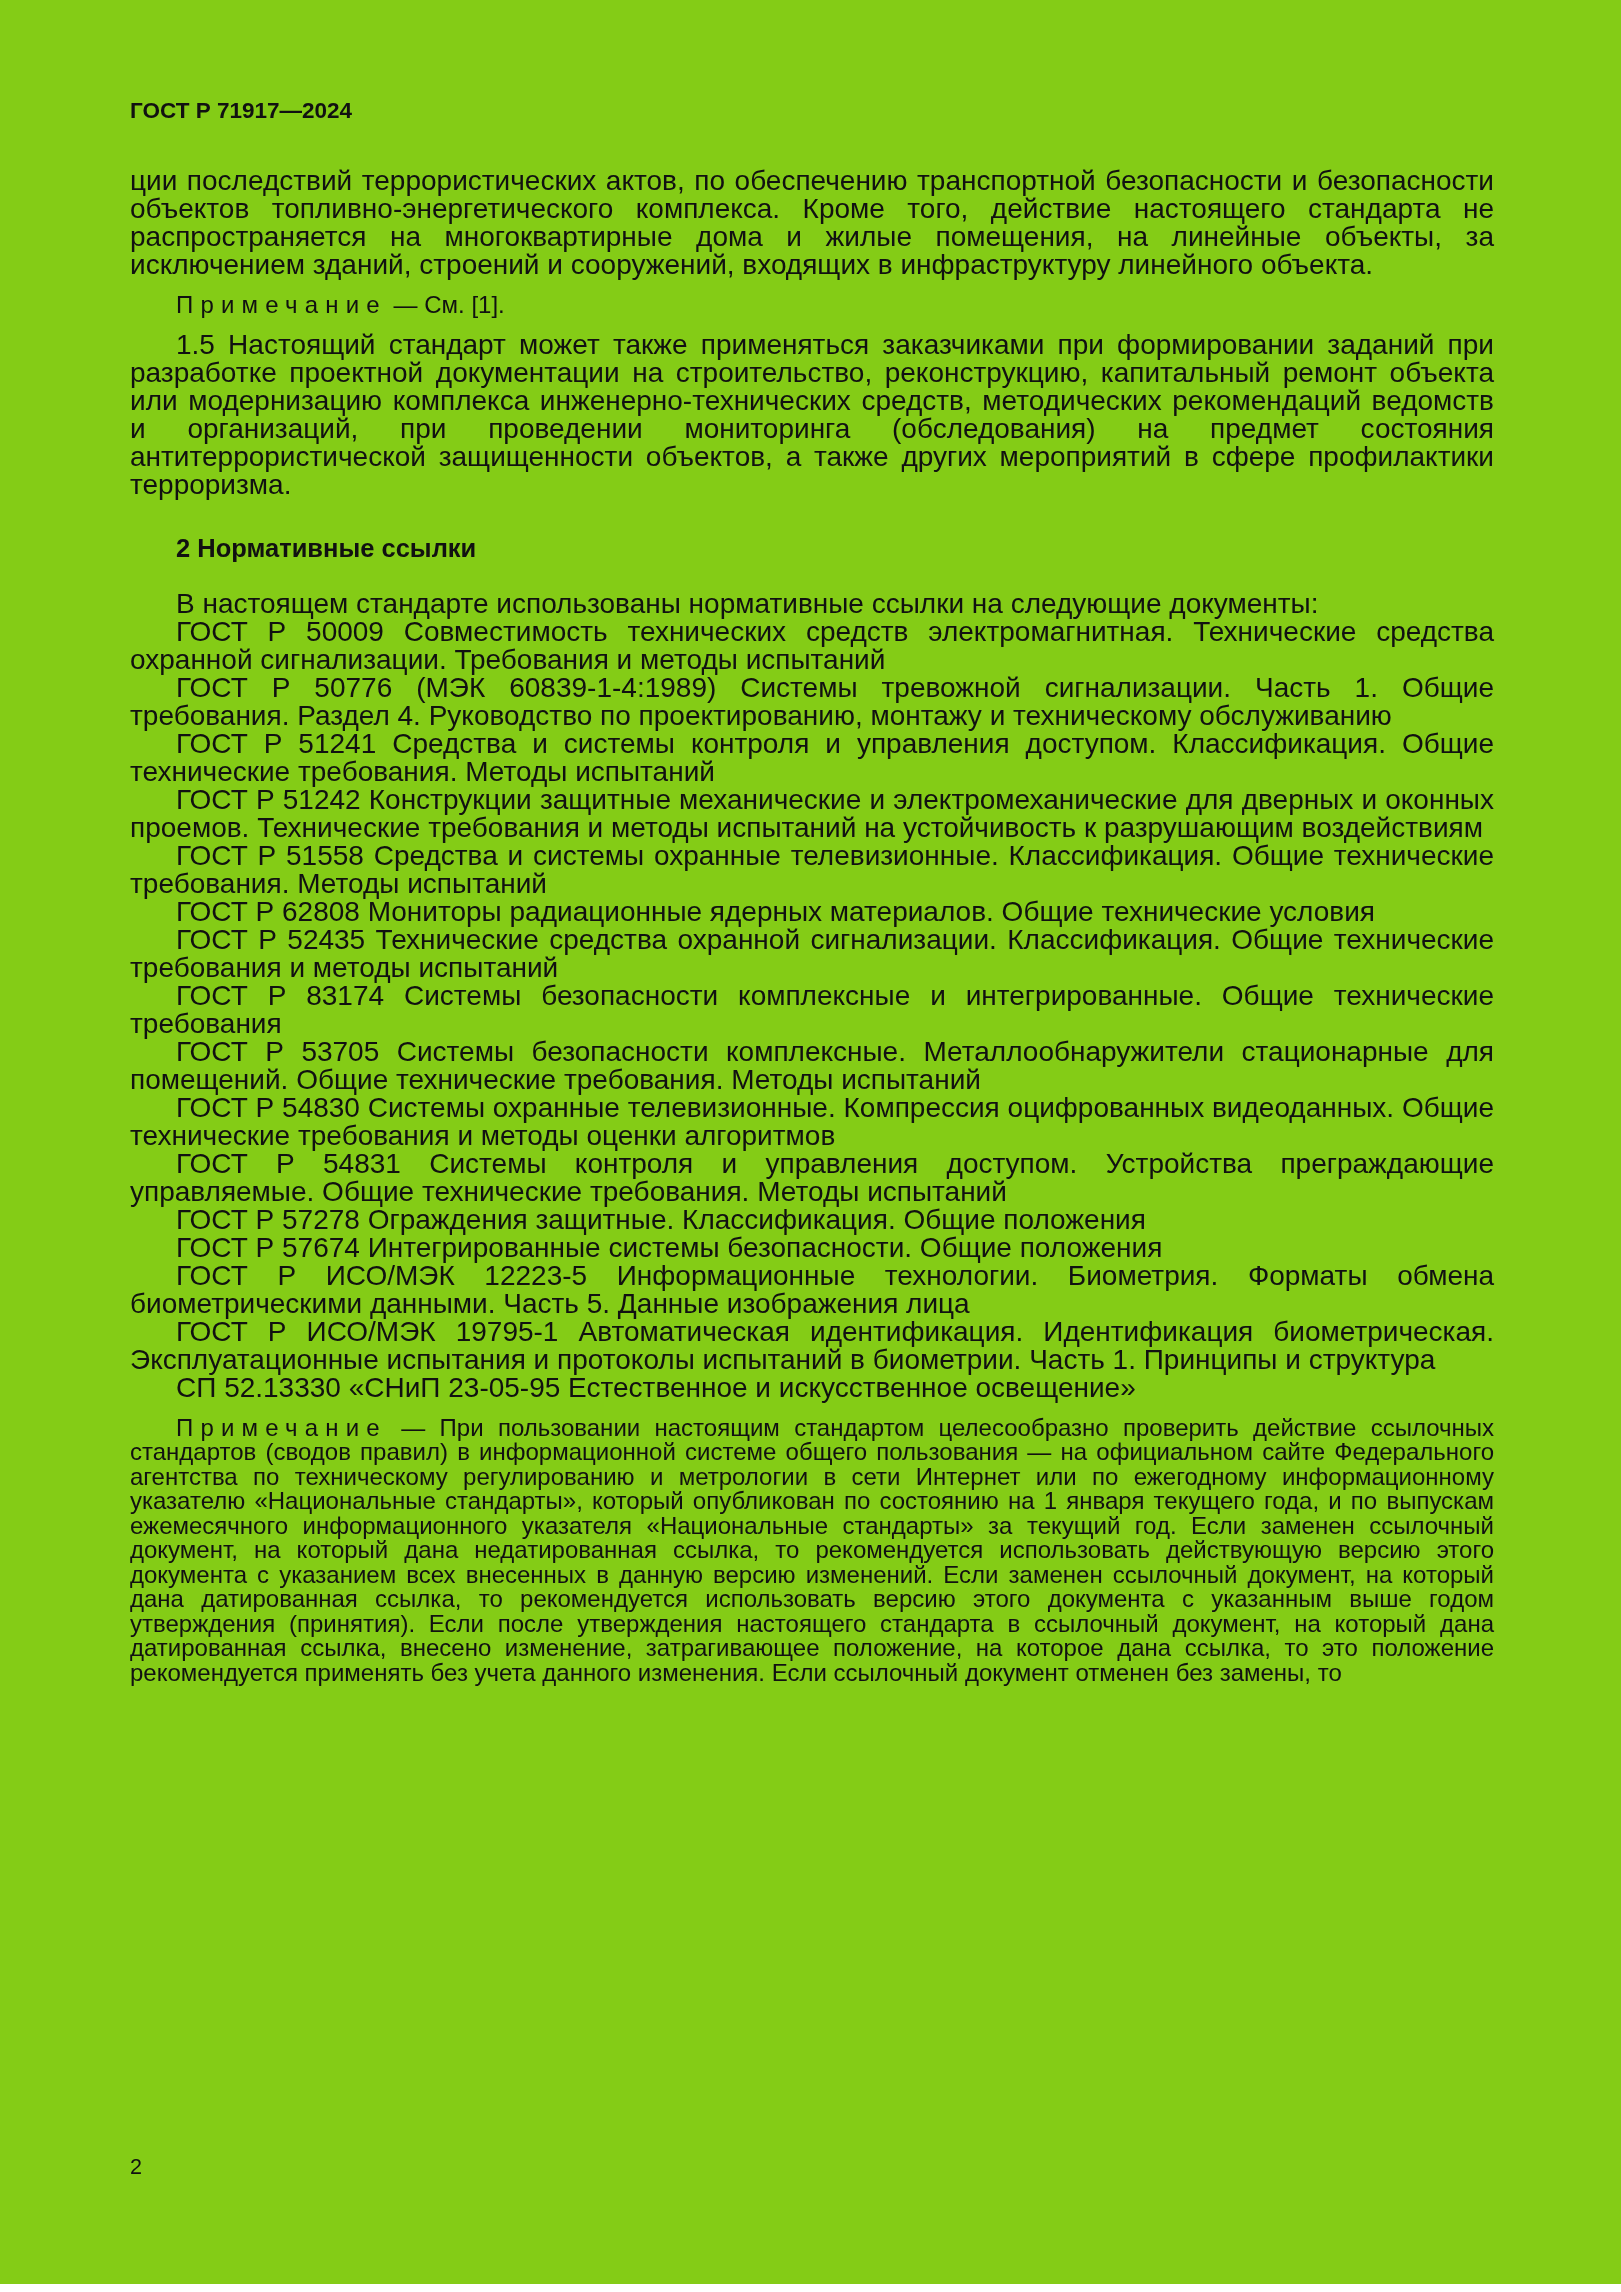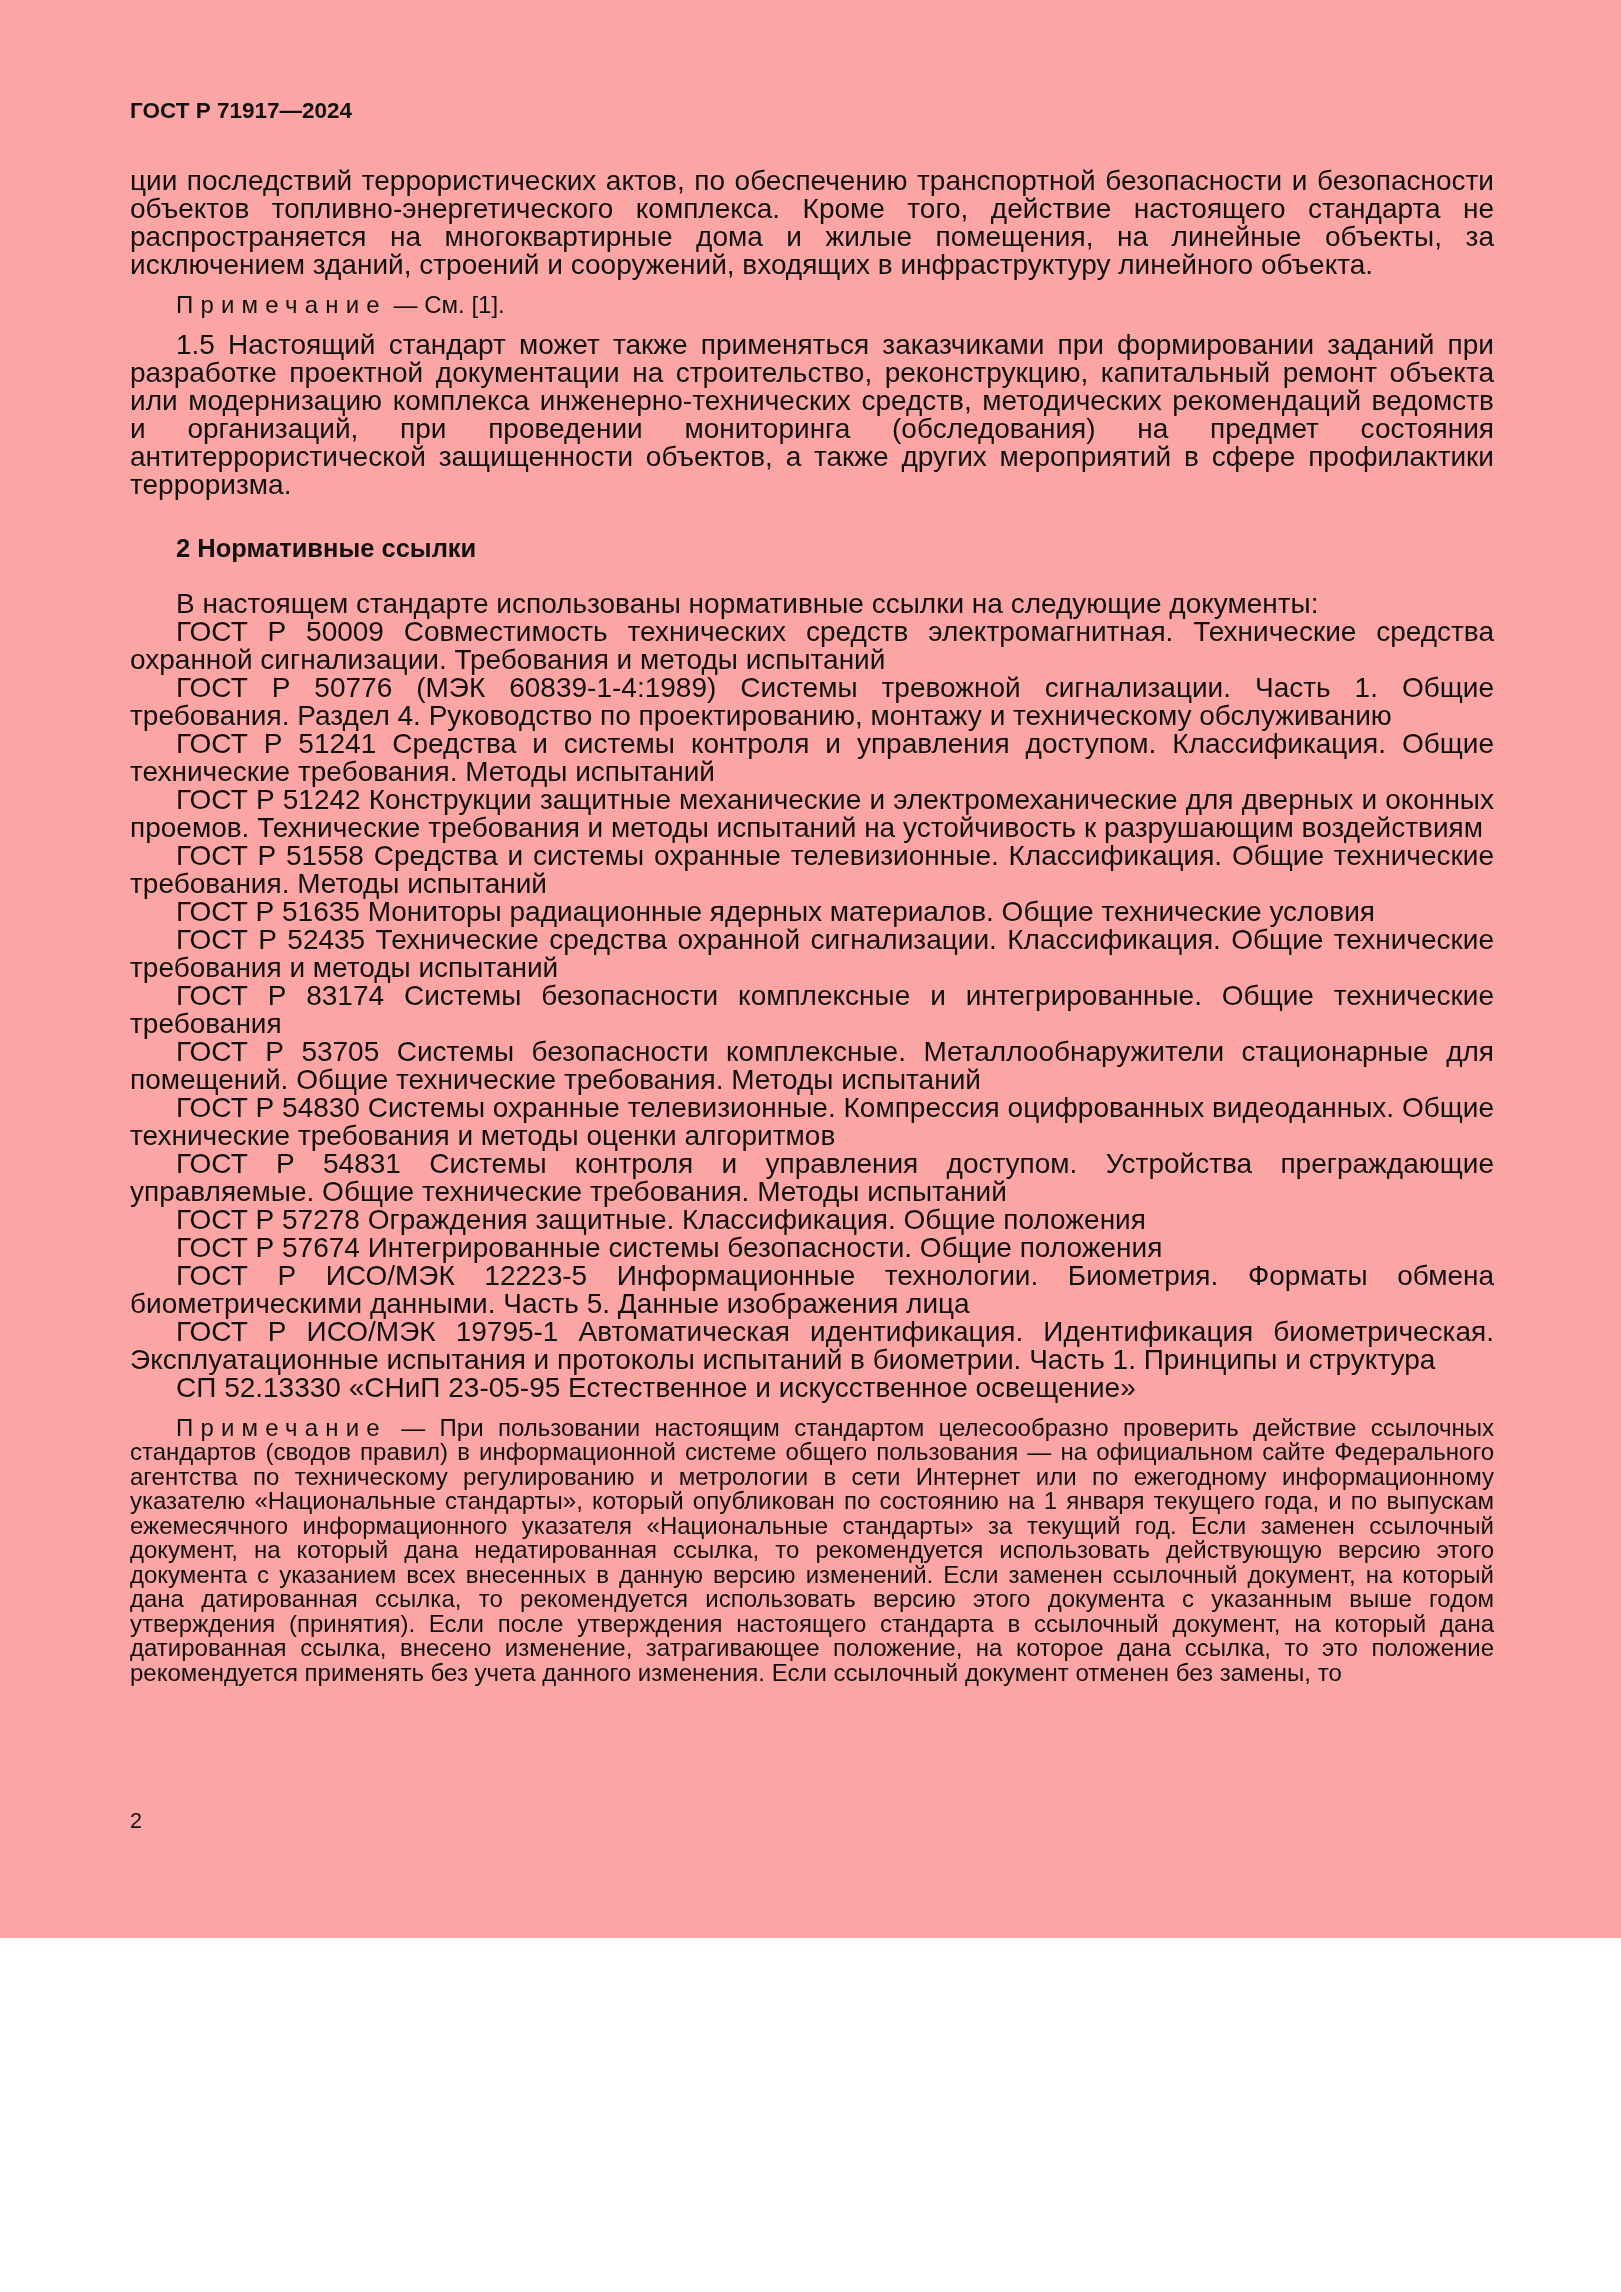--- a/index.html
+++ b/index.html
@@ -3,22 +3,22 @@
 <meta charset="utf-8">
 <style>
   html, body {
     margin: 0;
     padding: 0;
     background: #ffffff;
   }
   .page {
     position: relative;
     width: 1621px;
-    height: 1938px;
-    background: #fca5a5;
+    height: 2284px;
+    background: #84cc16;
     color: #111111;
     font-family: "Liberation Sans", sans-serif;
     overflow: hidden;
     box-sizing: border-box;
   }
   .content {
     position: absolute;
     left: 130px;
     right: 127px;
     top: 98px;
@@ -87,21 +87,21 @@
     <div class="section-title">2 Нормативные ссылки</div>
 
     <div class="refs">
       <p class="body-par">В настоящем стандарте использованы нормативные ссылки на следующие документы:</p>
 
       <p class="body-par">ГОСТ Р 50009 Совместимость технических средств электромагнитная. Технические средства охранной сигнализации. Требования и методы испытаний</p>
       <p class="body-par">ГОСТ Р 50776 (МЭК 60839-1-4:1989) Системы тревожной сигнализации. Часть 1. Общие требования. Раздел 4. Руководство по проектированию, монтажу и техническому обслуживанию</p>
       <p class="body-par">ГОСТ Р 51241 Средства и системы контроля и управления доступом. Классификация. Общие технические требования. Методы испытаний</p>
       <p class="body-par">ГОСТ Р 51242 Конструкции защитные механические и электромеханические для дверных и оконных проемов. Технические требования и методы испытаний на устойчивость к разрушающим воздействиям</p>
       <p class="body-par">ГОСТ Р 51558 Средства и системы охранные телевизионные. Классификация. Общие технические требования. Методы испытаний</p>
-      <p class="body-par">ГОСТ Р 51635 Мониторы радиационные ядерных материалов. Общие технические условия</p>
+      <p class="body-par">ГОСТ Р 62808 Мониторы радиационные ядерных материалов. Общие технические условия</p>
       <p class="body-par">ГОСТ Р 52435 Технические средства охранной сигнализации. Классификация. Общие технические требования и методы испытаний</p>
       <p class="body-par">ГОСТ Р 83174 Системы безопасности комплексные и интегрированные. Общие технические требования</p>
       <p class="body-par">ГОСТ Р 53705 Системы безопасности комплексные. Металлообнаружители стационарные для помещений. Общие технические требования. Методы испытаний</p>
       <p class="body-par">ГОСТ Р 54830 Системы охранные телевизионные. Компрессия оцифрованных видеоданных. Общие технические требования и методы оценки алгоритмов</p>
       <p class="body-par">ГОСТ Р 54831 Системы контроля и управления доступом. Устройства преграждающие управляемые. Общие технические требования. Методы испытаний</p>
       <p class="body-par">ГОСТ Р 57278 Ограждения защитные. Классификация. Общие положения</p>
       <p class="body-par">ГОСТ Р 57674 Интегрированные системы безопасности. Общие положения</p>
       <p class="body-par">ГОСТ Р ИСО/МЭК 12223-5 Информационные технологии. Биометрия. Форматы обмена биометрическими данными. Часть 5. Данные изображения лица</p>
       <p class="body-par">ГОСТ Р ИСО/МЭК 19795-1 Автоматическая идентификация. Идентификация биометрическая. Эксплуатационные испытания и протоколы испытаний в биометрии. Часть 1. Принципы и структура</p>
       <p class="body-par">СП 52.13330 «СНиП 23-05-95 Естественное и искусственное освещение»</p>

